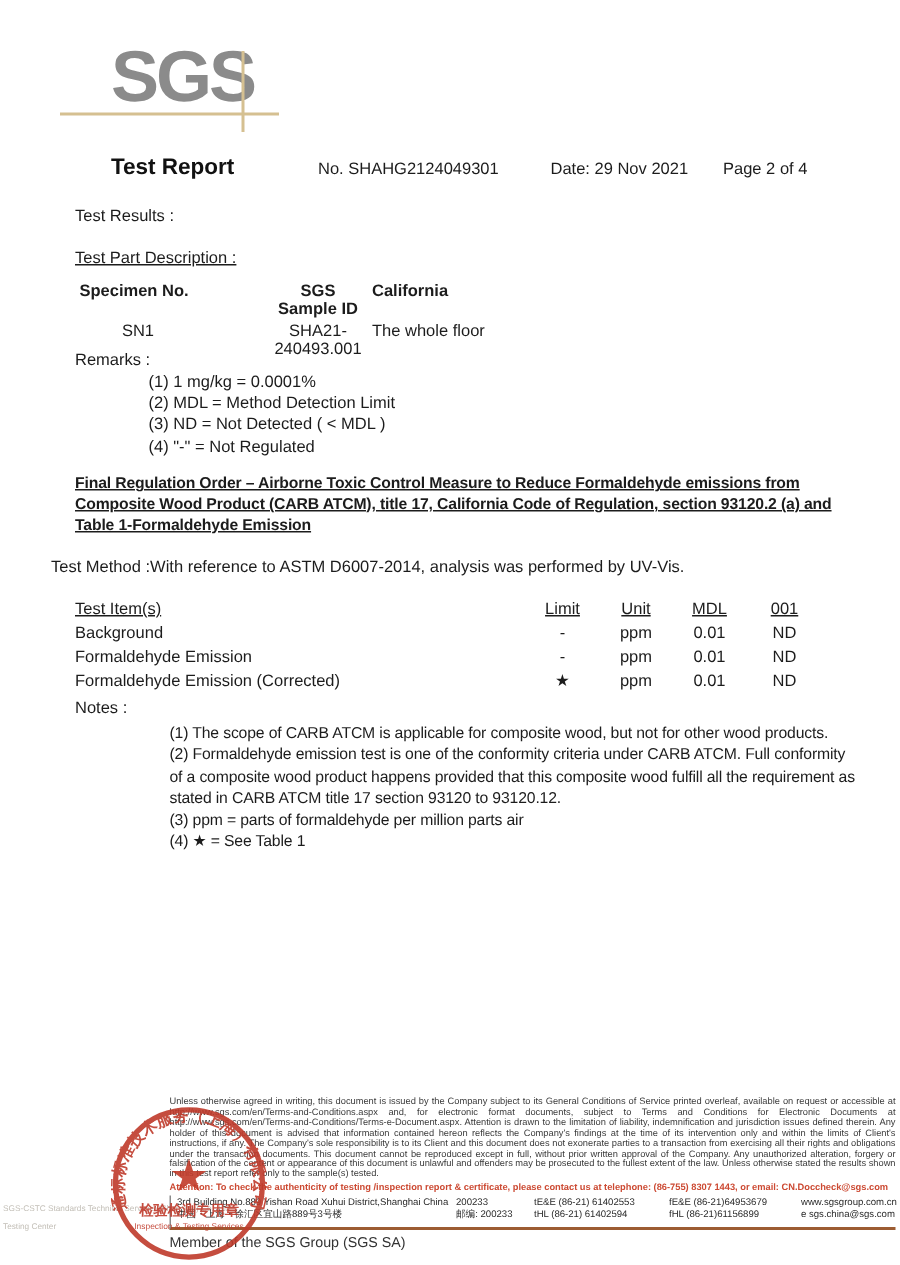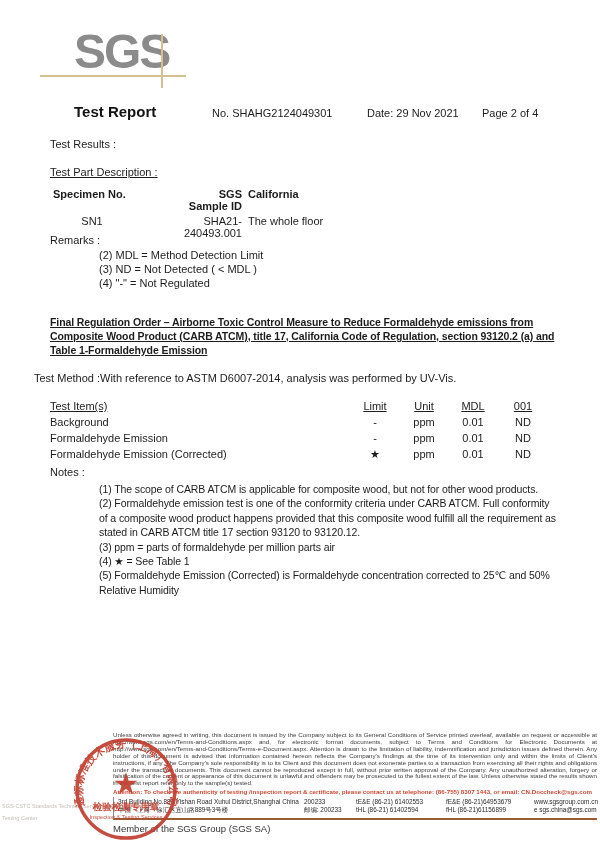--- a/index.html
+++ b/index.html
@@ -31,39 +31,39 @@
   .lbl{font-size:11px;}
   .u{text-decoration:underline;}
 
   .test-results{left:50px;top:138px;}
   .tpd{left:50px;top:166px;}
 
   .sample-table{left:50px;top:188px;display:grid;grid-template-columns:84px 108px 200px;row-gap:3px;font-size:11px;}
   .sample-table .hd{font-weight:bold;}
   .st-c1h{padding-left:3px;}
   .st-c1{text-align:center;}
-  .st-c2{text-align:right;margin-left:48px;}
+  .st-c2{text-align:center;margin-left:48px;}
   .st-c3{padding-left:6px;}
 
   .remarks-label{left:50px;top:234px;}
   .remarks{left:99px;top:248px;font-size:11px;line-height:14.2px;}
 
   .regulation{
     left:50px;top:316px;width:506px;
     font-size:10.5px;font-weight:bold;line-height:13.8px;
     text-decoration:underline;letter-spacing:-0.1px;
   }
 
   .test-method{left:34px;top:372px;font-size:11px;display:flex;}
 
   .results-table{left:50px;top:399px;display:grid;grid-template-columns:300px 50px 48px 50px 50px;row-gap:2px;font-size:11px;line-height:14px;}
   .results-table .c2,.results-table .c3,.results-table .c4,.results-table .c5{text-align:center;}
 
   .notes-label{left:50px;top:466px;}
-  .notes{left:99px;top:482px;width:458px;font-size:10.5px;line-height:14.4px;letter-spacing:-0.1px;}
+  .notes{left:113px;top:482px;width:458px;font-size:10.5px;line-height:14.4px;letter-spacing:-0.1px;}
   .notes div{margin:0;}
 
   
   .footer-block{left:113px;top:732px;width:484px;z-index:1;}
   .disclaimer{
     font-size:6.2px;line-height:6.9px;color:#3a3a3a;
     text-align:justify;letter-spacing:0;
   }
   .attention{
     margin-top:1px;font-size:6.2px;line-height:7px;font-weight:bold;color:#cc4a33;
@@ -100,20 +100,21 @@
     <div class="hd st-c1h">Specimen No.</div>
     <div class="hd st-c2">SGS Sample ID</div>
     <div class="hd st-c3">California</div>
     <div class="st-c1">SN1</div>
     <div class="st-c2">SHA21-240493.001</div>
     <div class="st-c3">The whole floor</div>
   </div>
 
   <div class="abs lbl remarks-label">Remarks :</div>
   <div class="abs remarks">
+    <div>(1) 1 mg/kg = 0.0001%</div>
     <div>(2) MDL = Method Detection Limit</div>
     <div>(3) ND = Not Detected ( &lt; MDL )</div>
     <div>(4) "-" = Not Regulated</div>
   </div>
 
   <div class="abs regulation">Final Regulation Order – Airborne Toxic Control Measure to Reduce Formaldehyde emissions from Composite Wood Product (CARB ATCM), title 17, California Code of Regulation, section 93120.2 (a) and Table 1-Formaldehyde Emission</div>
 
   <div class="abs test-method">
     <span>Test Method :</span>
     <span>With reference to ASTM D6007-2014, analysis was performed by UV-Vis.</span>
@@ -144,21 +145,20 @@
     <div class="c4">0.01</div>
     <div class="c5">ND</div>
   </div>
 
   <div class="abs lbl notes-label">Notes :</div>
   <div class="abs notes">
     <div>(1) The scope of CARB ATCM is applicable for composite wood, but not for other wood products.</div>
     <div>(2) Formaldehyde emission test is one of the conformity criteria under CARB ATCM. Full conformity of a composite wood product happens provided that this composite wood fulfill all the requirement as stated in CARB ATCM title 17 section 93120 to 93120.12.</div>
     <div>(3) ppm = parts of formaldehyde per million parts air</div>
     <div>(4) ★ = See Table 1</div>
-    <div>(5) Formaldehyde Emission (Corrected) is Formaldehyde concentration corrected to 25℃ and 50% Relative Humidity</div>
   </div>
 
   <div class="abs company-gray">
     <div>SGS-CSTC Standards Technical Services (Shanghai) Co., Ltd.</div>
     <div>Testing Center</div>
   </div>
 
   <div class="abs footer-block">
     <div class="disclaimer">Unless otherwise agreed in writing, this document is issued by the Company subject to its General Conditions of Service printed overleaf, available on request or accessible at http://www.sgs.com/en/Terms-and-Conditions.aspx and, for electronic format documents, subject to Terms and Conditions for Electronic Documents at http://www.sgs.com/en/Terms-and-Conditions/Terms-e-Document.aspx. Attention is drawn to the limitation of liability, indemnification and jurisdiction issues defined therein. Any holder of this document is advised that information contained hereon reflects the Company's findings at the time of its intervention only and within the limits of Client's instructions, if any. The Company's sole responsibility is to its Client and this document does not exonerate parties to a transaction from exercising all their rights and obligations under the transaction documents. This document cannot be reproduced except in full, without prior written approval of the Company. Any unauthorized alteration, forgery or falsification of the content or appearance of this document is unlawful and offenders may be prosecuted to the fullest extent of the law. Unless otherwise stated the results shown in this test report refer only to the sample(s) tested.</div>
     <div class="attention">Attention: To check the authenticity of testing /inspection report &amp; certificate, please contact us at telephone: (86-755) 8307 1443, or email: CN.Doccheck@sgs.com</div>

